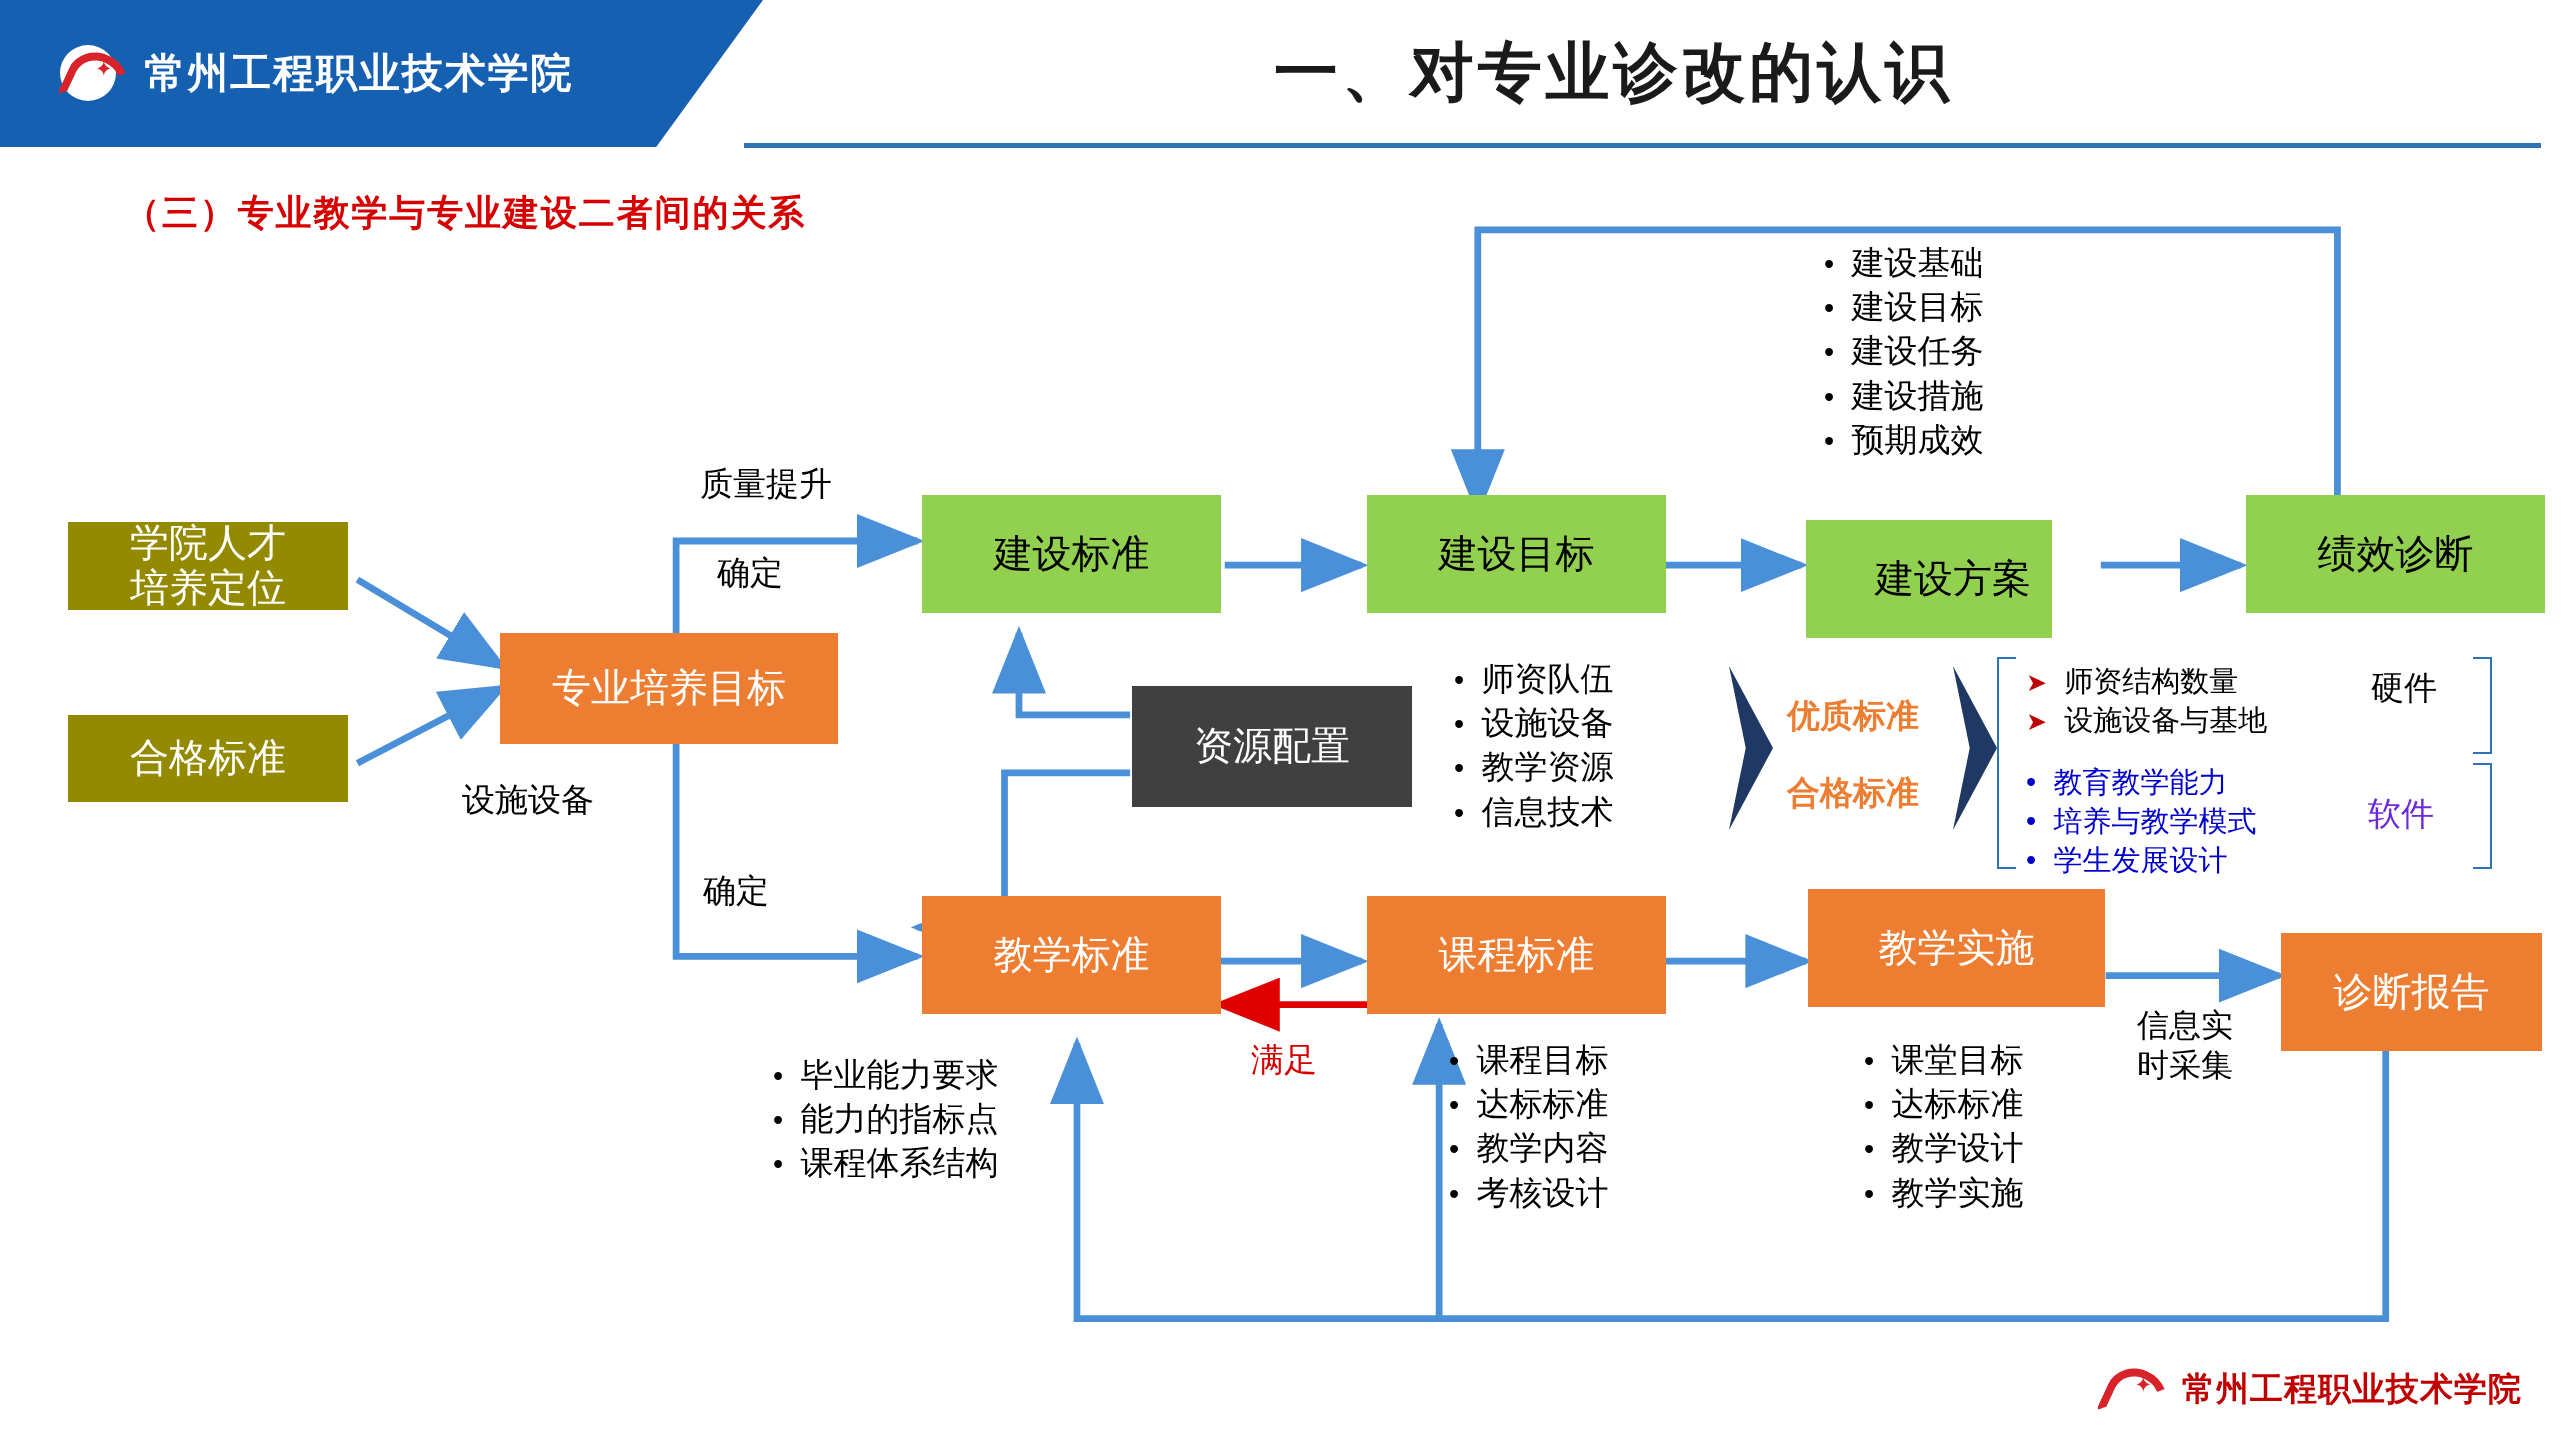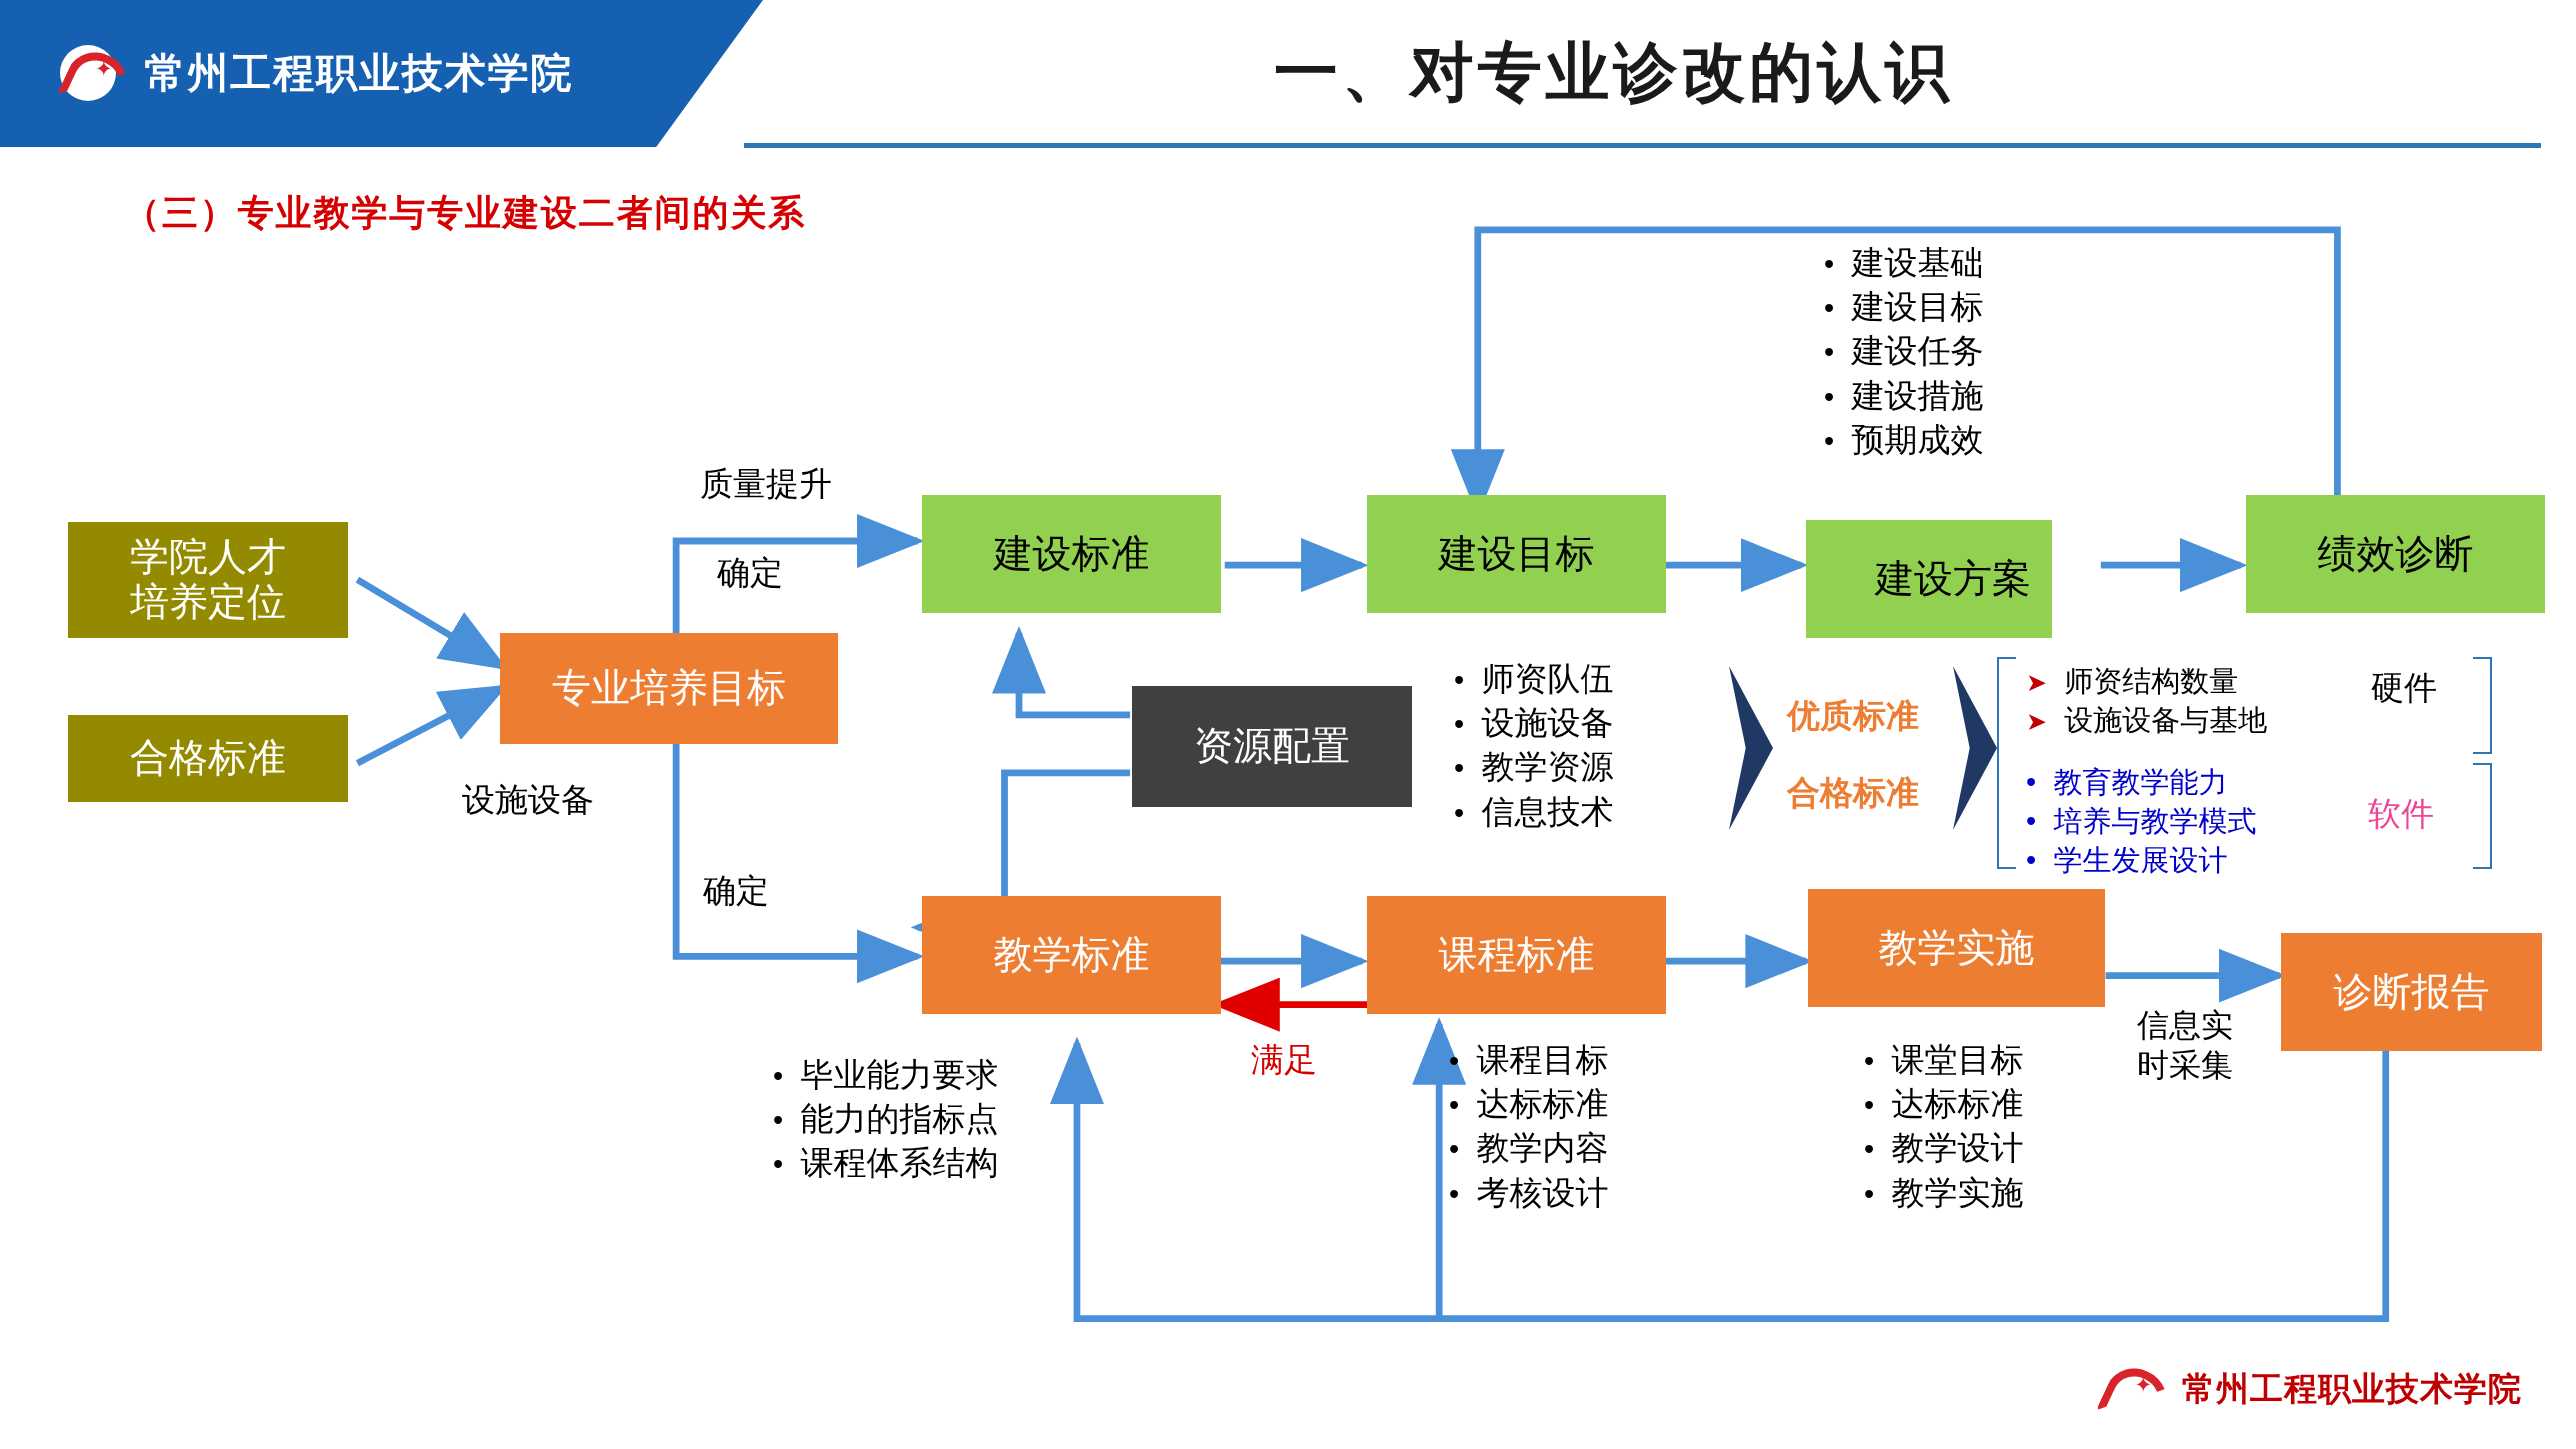--- a/index.html
+++ b/index.html
@@ -125,21 +125,21 @@
   .bullets.arrow .dot { font-size: 25px; }
   
   .label {
     position: absolute;
     font-size: 33px;
     color: #000000;
     white-space: nowrap;
   }
   .label.red { color: #d60000; }
   .label.orange { color: #ed7d31; font-weight: bold; }
-  .label.blue { color: #ec4899; }
+  .label.blue { color: #6d28d9; }
   
   #wires {
     position: absolute;
     left: 0; top: 0;
     width: 2576px; height: 1450px;
     pointer-events: none;
   }
   
   .chev {
     position: absolute;
@@ -236,21 +236,21 @@
       <path d="M2470 1055 L2470 1365 L1115 1365 L1115 1080"></path>
 
       <path d="M1490 1365 L1490 1060"></path>
     </g>
 
     <g stroke="#e00000" stroke-width="7" fill="none" marker-end="url(#ahr)">
       <path d="M1420 1040 L1262 1040"></path>
     </g>
   </svg>
 
-  <div class="box olive" style="left:68px; top:522px; width:280px; height:116px;">
+  <div class="box olive" style="left:68px; top:522px; width:280px; height:88px;">
     <span style="white-space:pre-line;">学院人才
 培养定位</span>
   </div>
 
   <div class="box olive" style="left:68px; top:715px; width:280px; height:87px;">
     <span>合格标准</span>
   </div>
 
   <div class="box orange" style="left:500px; top:633px; width:338px; height:111px;">
     <span>专业培养目标</span>

